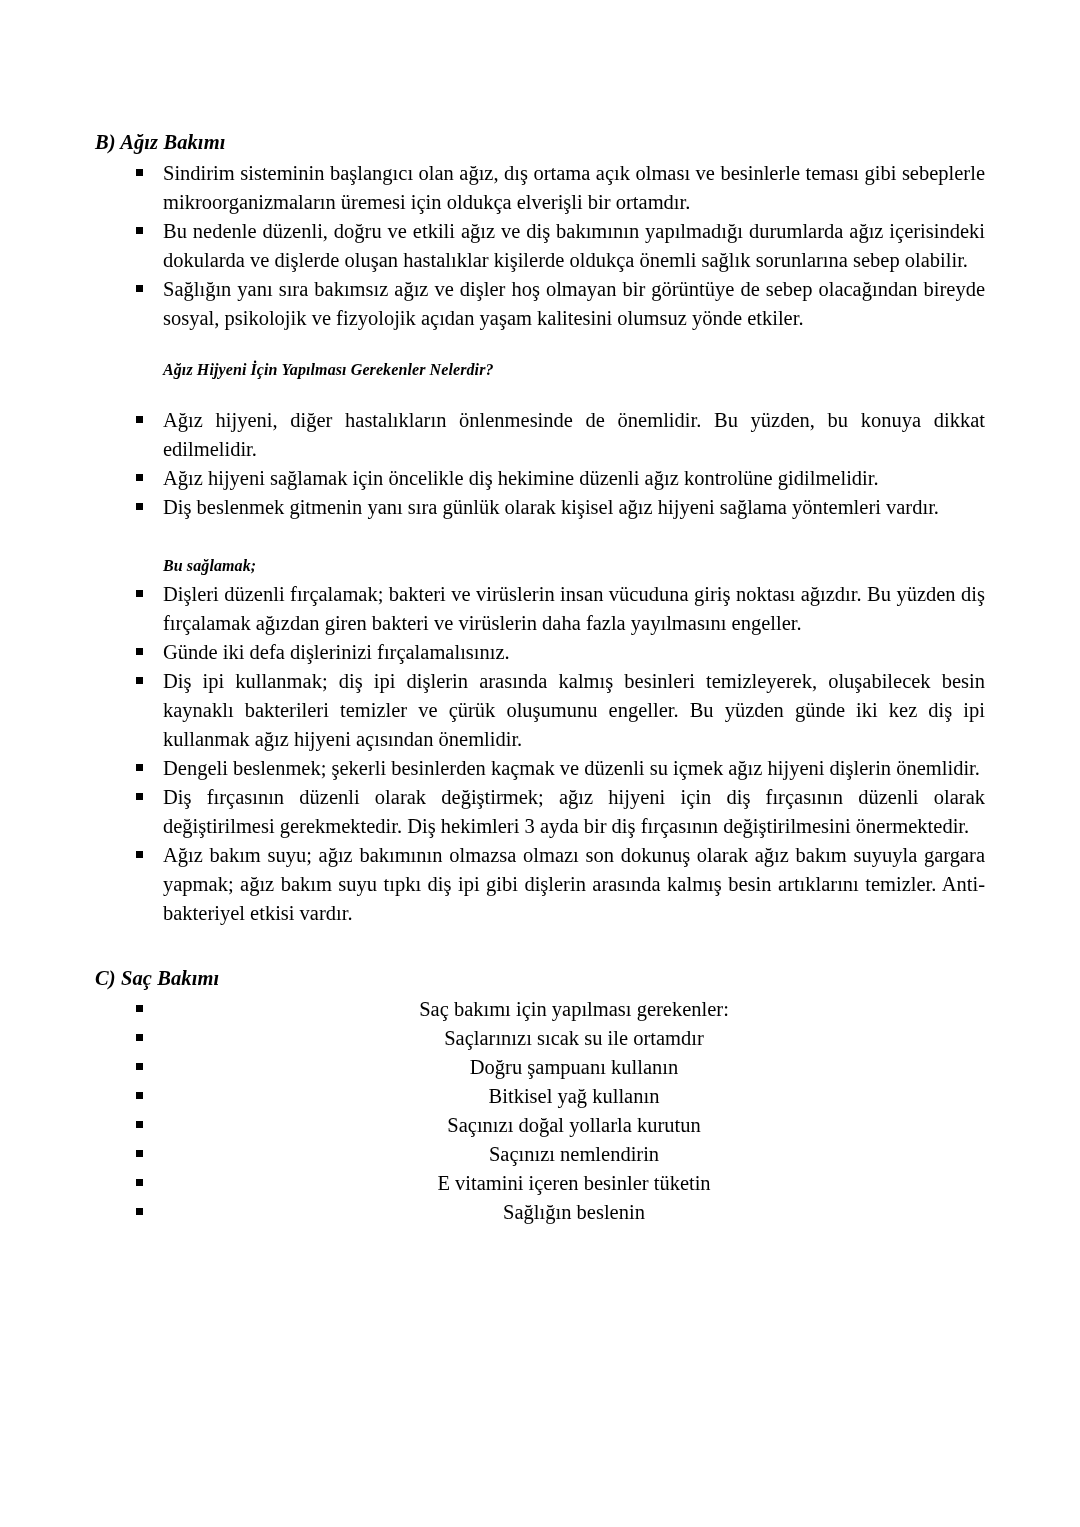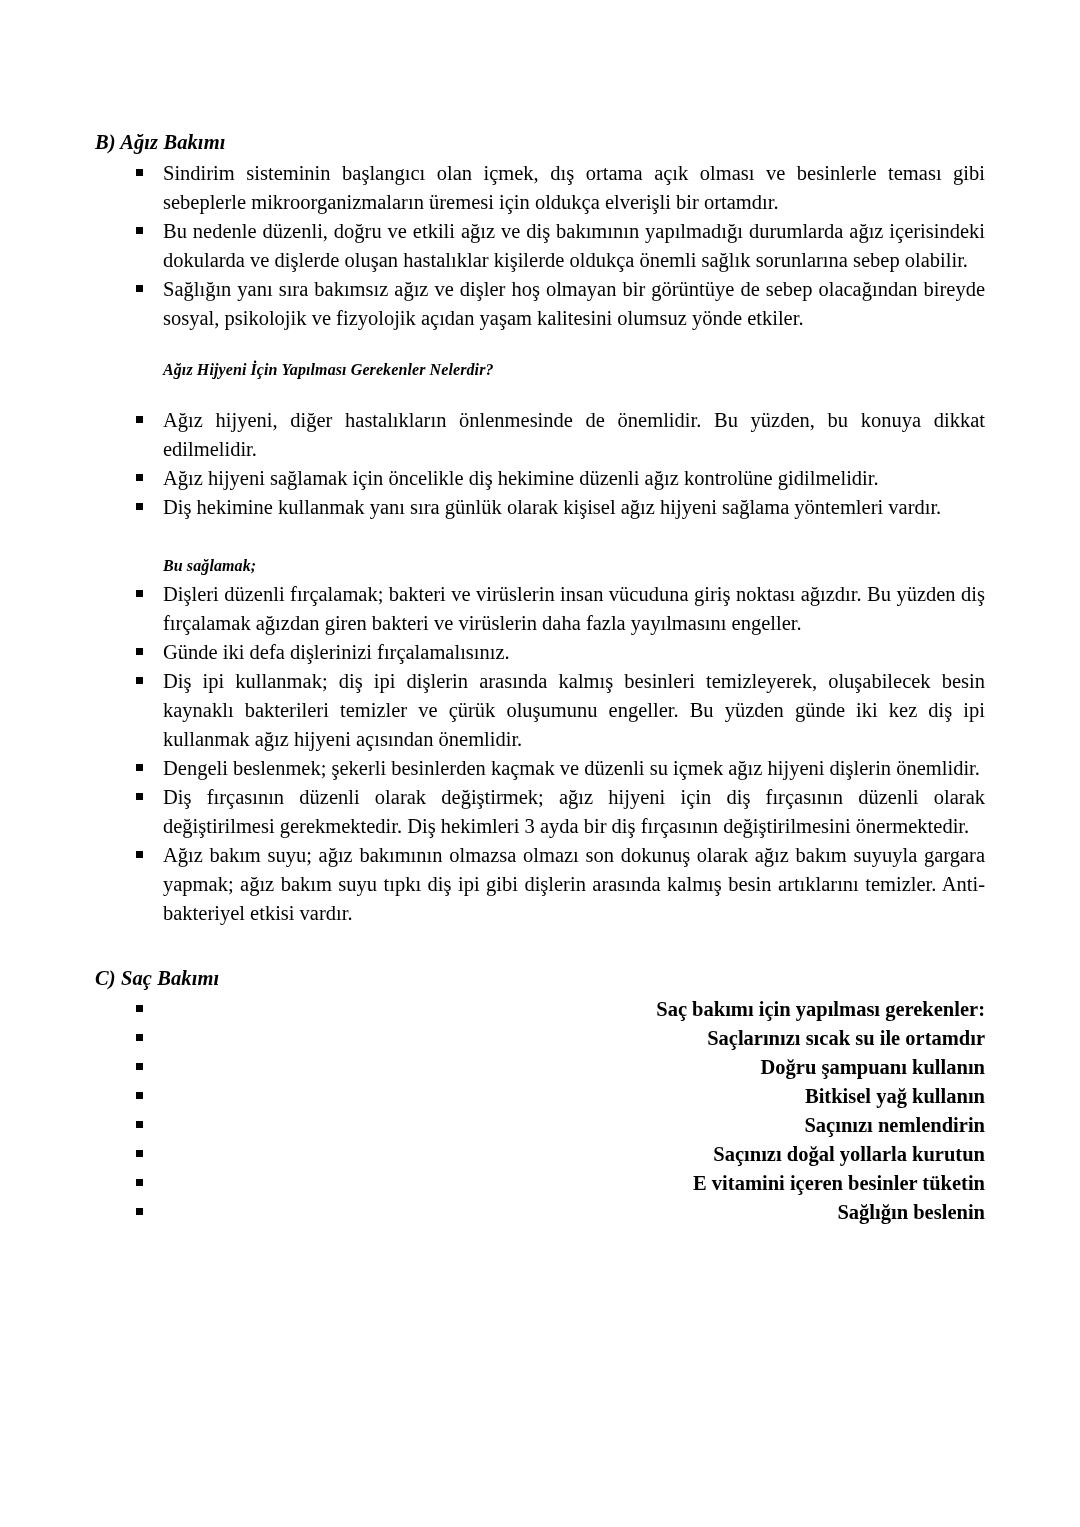--- a/index.html
+++ b/index.html
@@ -69,39 +69,38 @@
     width: 7px;
     height: 7px;
     background: #000000;
     display: block;
   }
   
   ul.bullets > li .txt {
     display: block;
   }
   ul.bullets.tight > li {
-    text-align: right;
-    font-weight: bold;
+    text-align: center;
   }
   .gap-md { height: 22px; }
   .gap-lg { height: 29px; }
   .gap-xl { height: 36px; }
 </style>
 </head>
 <body>
 
 <div class="page">
   <div class="doc-body">
 
     <h2 class="section-heading">B) Ağız Bakımı</h2>
 
     <ul class="bullets">
       <li>
         <span class="bullet-marker"></span>
-        <span class="txt">Sindirim sisteminin başlangıcı olan içmek, dış ortama açık olması ve besinlerle teması gibi sebeplerle mikroorganizmaların üremesi için oldukça elverişli bir ortamdır.</span>
+        <span class="txt">Sindirim sisteminin başlangıcı olan ağız, dış ortama açık olması ve besinlerle teması gibi sebeplerle mikroorganizmaların üremesi için oldukça elverişli bir ortamdır.</span>
       </li>
       <li>
         <span class="bullet-marker"></span>
         <span class="txt">Bu nedenle düzenli, doğru ve etkili ağız ve diş bakımının yapılmadığı durumlarda ağız içerisindeki dokularda ve dişlerde oluşan hastalıklar kişilerde oldukça önemli sağlık sorunlarına sebep olabilir.</span>
       </li>
       <li>
         <span class="bullet-marker"></span>
         <span class="txt">Sağlığın yanı sıra bakımsız ağız ve dişler hoş olmayan bir görüntüye de sebep olacağından bireyde sosyal, psikolojik ve fizyolojik açıdan yaşam kalitesini olumsuz yönde etkiler.</span>
       </li>
     </ul>
@@ -116,21 +115,21 @@
       <li>
         <span class="bullet-marker"></span>
         <span class="txt">Ağız hijyeni, diğer hastalıkların önlenmesinde de önemlidir. Bu yüzden, bu konuya dikkat edilmelidir.</span>
       </li>
       <li>
         <span class="bullet-marker"></span>
         <span class="txt">Ağız hijyeni sağlamak için öncelikle diş hekimine düzenli ağız kontrolüne gidilmelidir.</span>
       </li>
       <li>
         <span class="bullet-marker"></span>
-        <span class="txt">Diş hekimine kullanmak yanı sıra günlük olarak kişisel ağız hijyeni sağlama yöntemleri vardır.</span>
+        <span class="txt">Diş beslenmek gitmenin yanı sıra günlük olarak kişisel ağız hijyeni sağlama yöntemleri vardır.</span>
       </li>
     </ul>
 
     <div class="gap-lg"></div>
 
     <h3 class="sub-heading">Bu sağlamak;</h3>
 
     <ul class="bullets">
       <li>
         <span class="bullet-marker"></span>
@@ -174,25 +173,25 @@
       <li>
         <span class="bullet-marker"></span>
         <span class="txt">Doğru şampuanı kullanın</span>
       </li>
       <li>
         <span class="bullet-marker"></span>
         <span class="txt">Bitkisel yağ kullanın</span>
       </li>
       <li>
         <span class="bullet-marker"></span>
+        <span class="txt">Saçınızı doğal yollarla kurutun</span>
+      </li>
+      <li>
+        <span class="bullet-marker"></span>
         <span class="txt">Saçınızı nemlendirin</span>
-      </li>
-      <li>
-        <span class="bullet-marker"></span>
-        <span class="txt">Saçınızı doğal yollarla kurutun</span>
       </li>
       <li>
         <span class="bullet-marker"></span>
         <span class="txt">E vitamini içeren besinler tüketin</span>
       </li>
       <li>
         <span class="bullet-marker"></span>
         <span class="txt">Sağlığın beslenin</span>
       </li>
     </ul>

